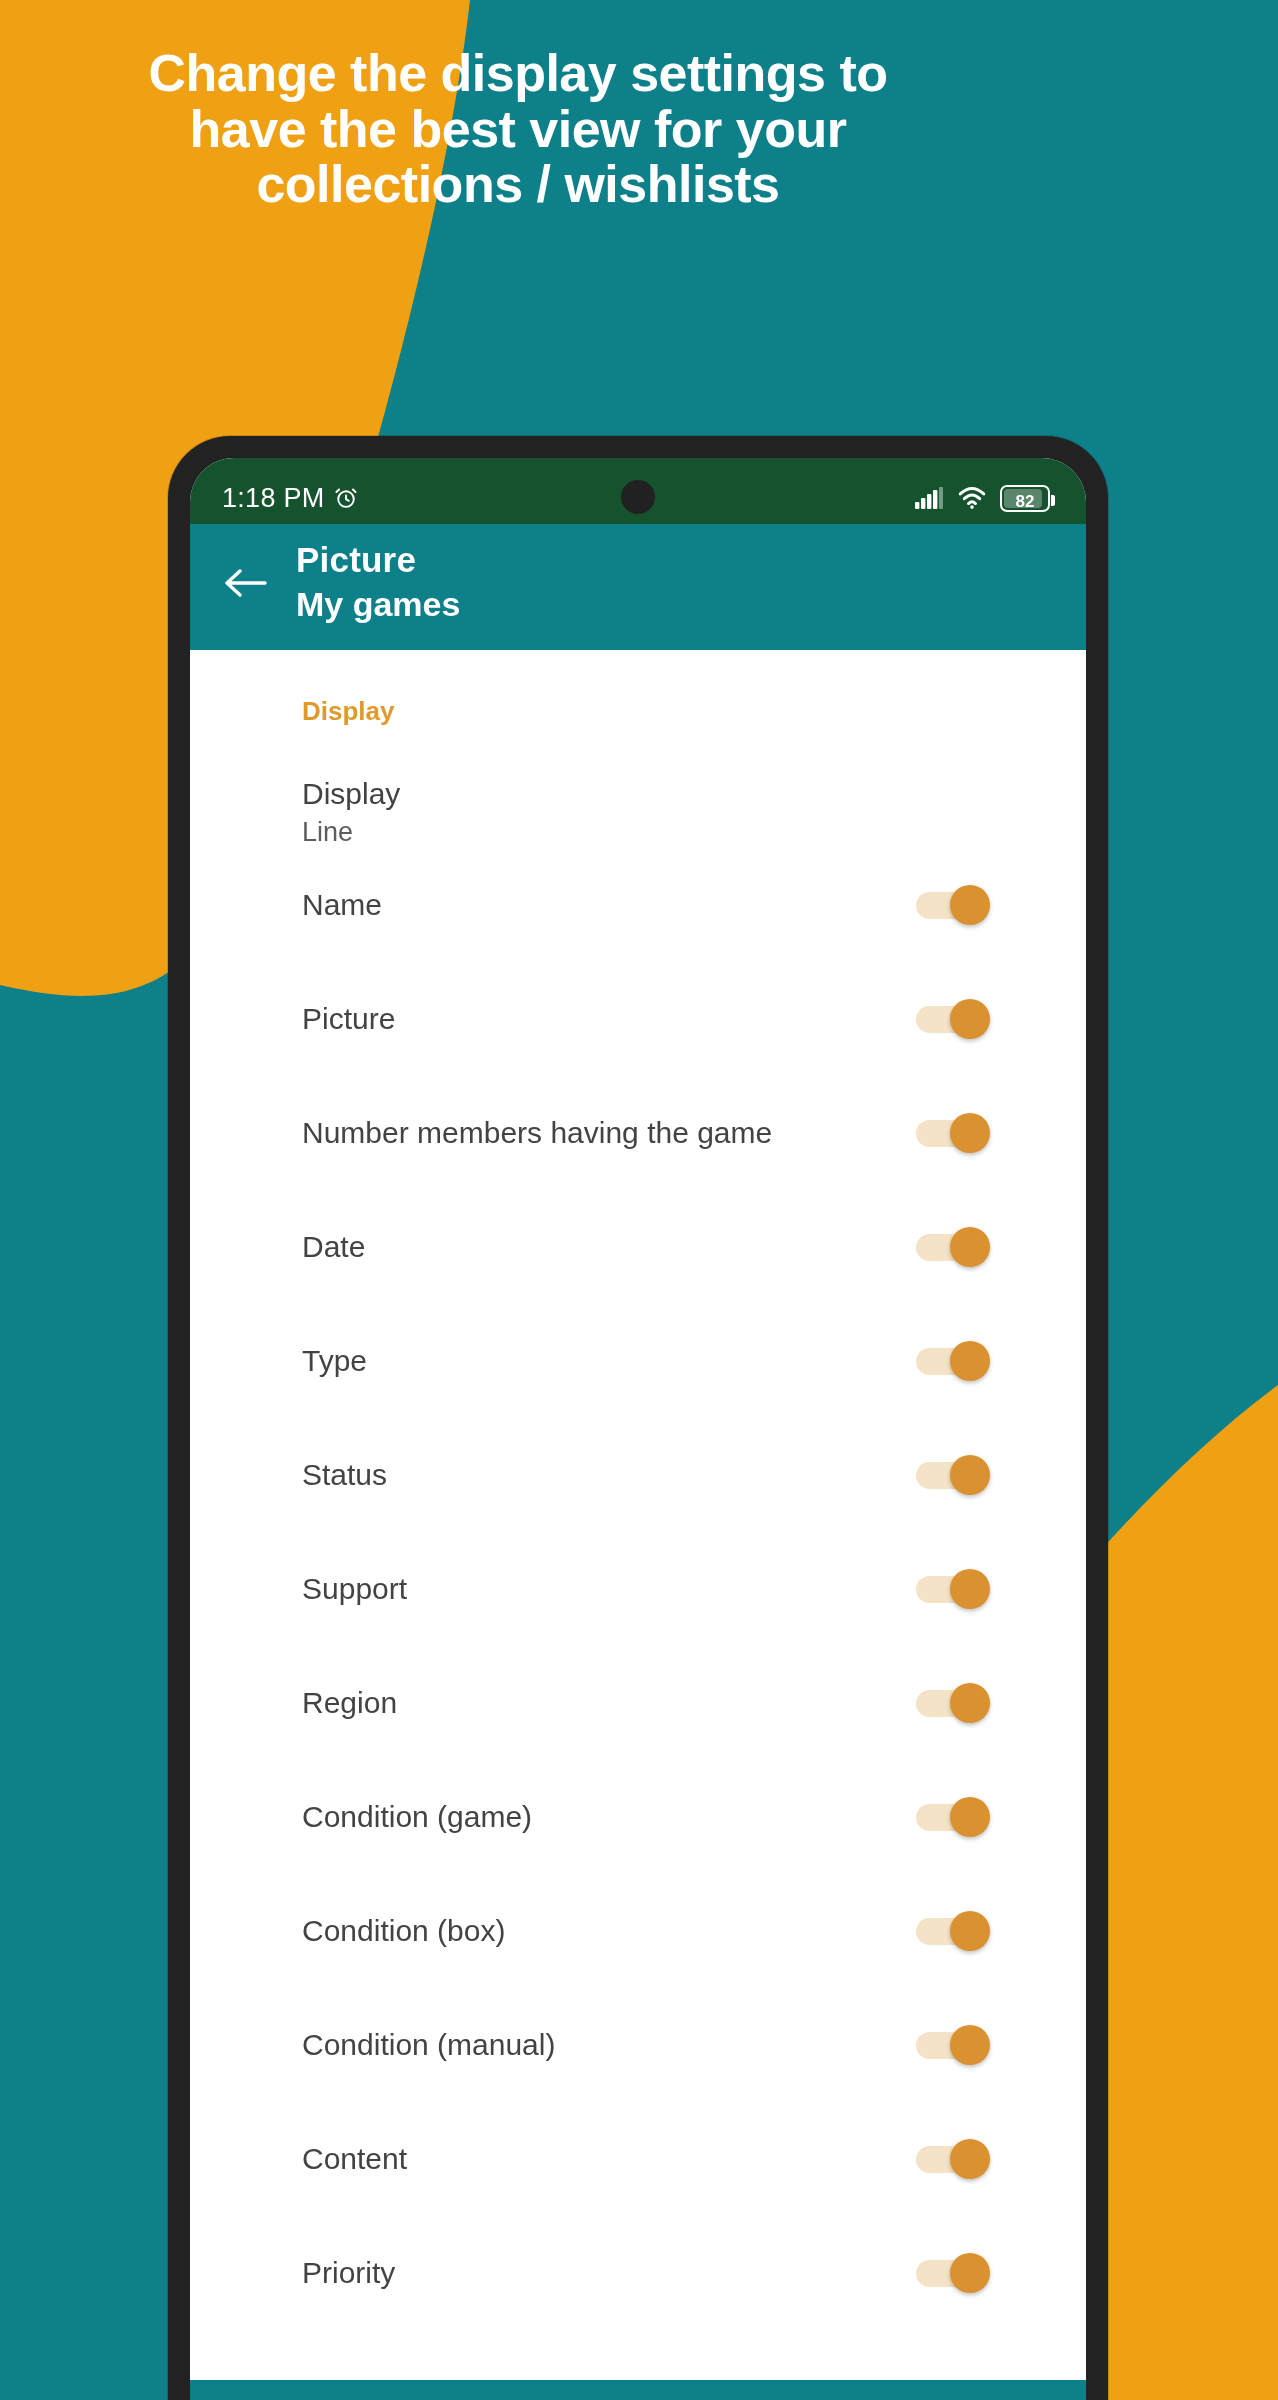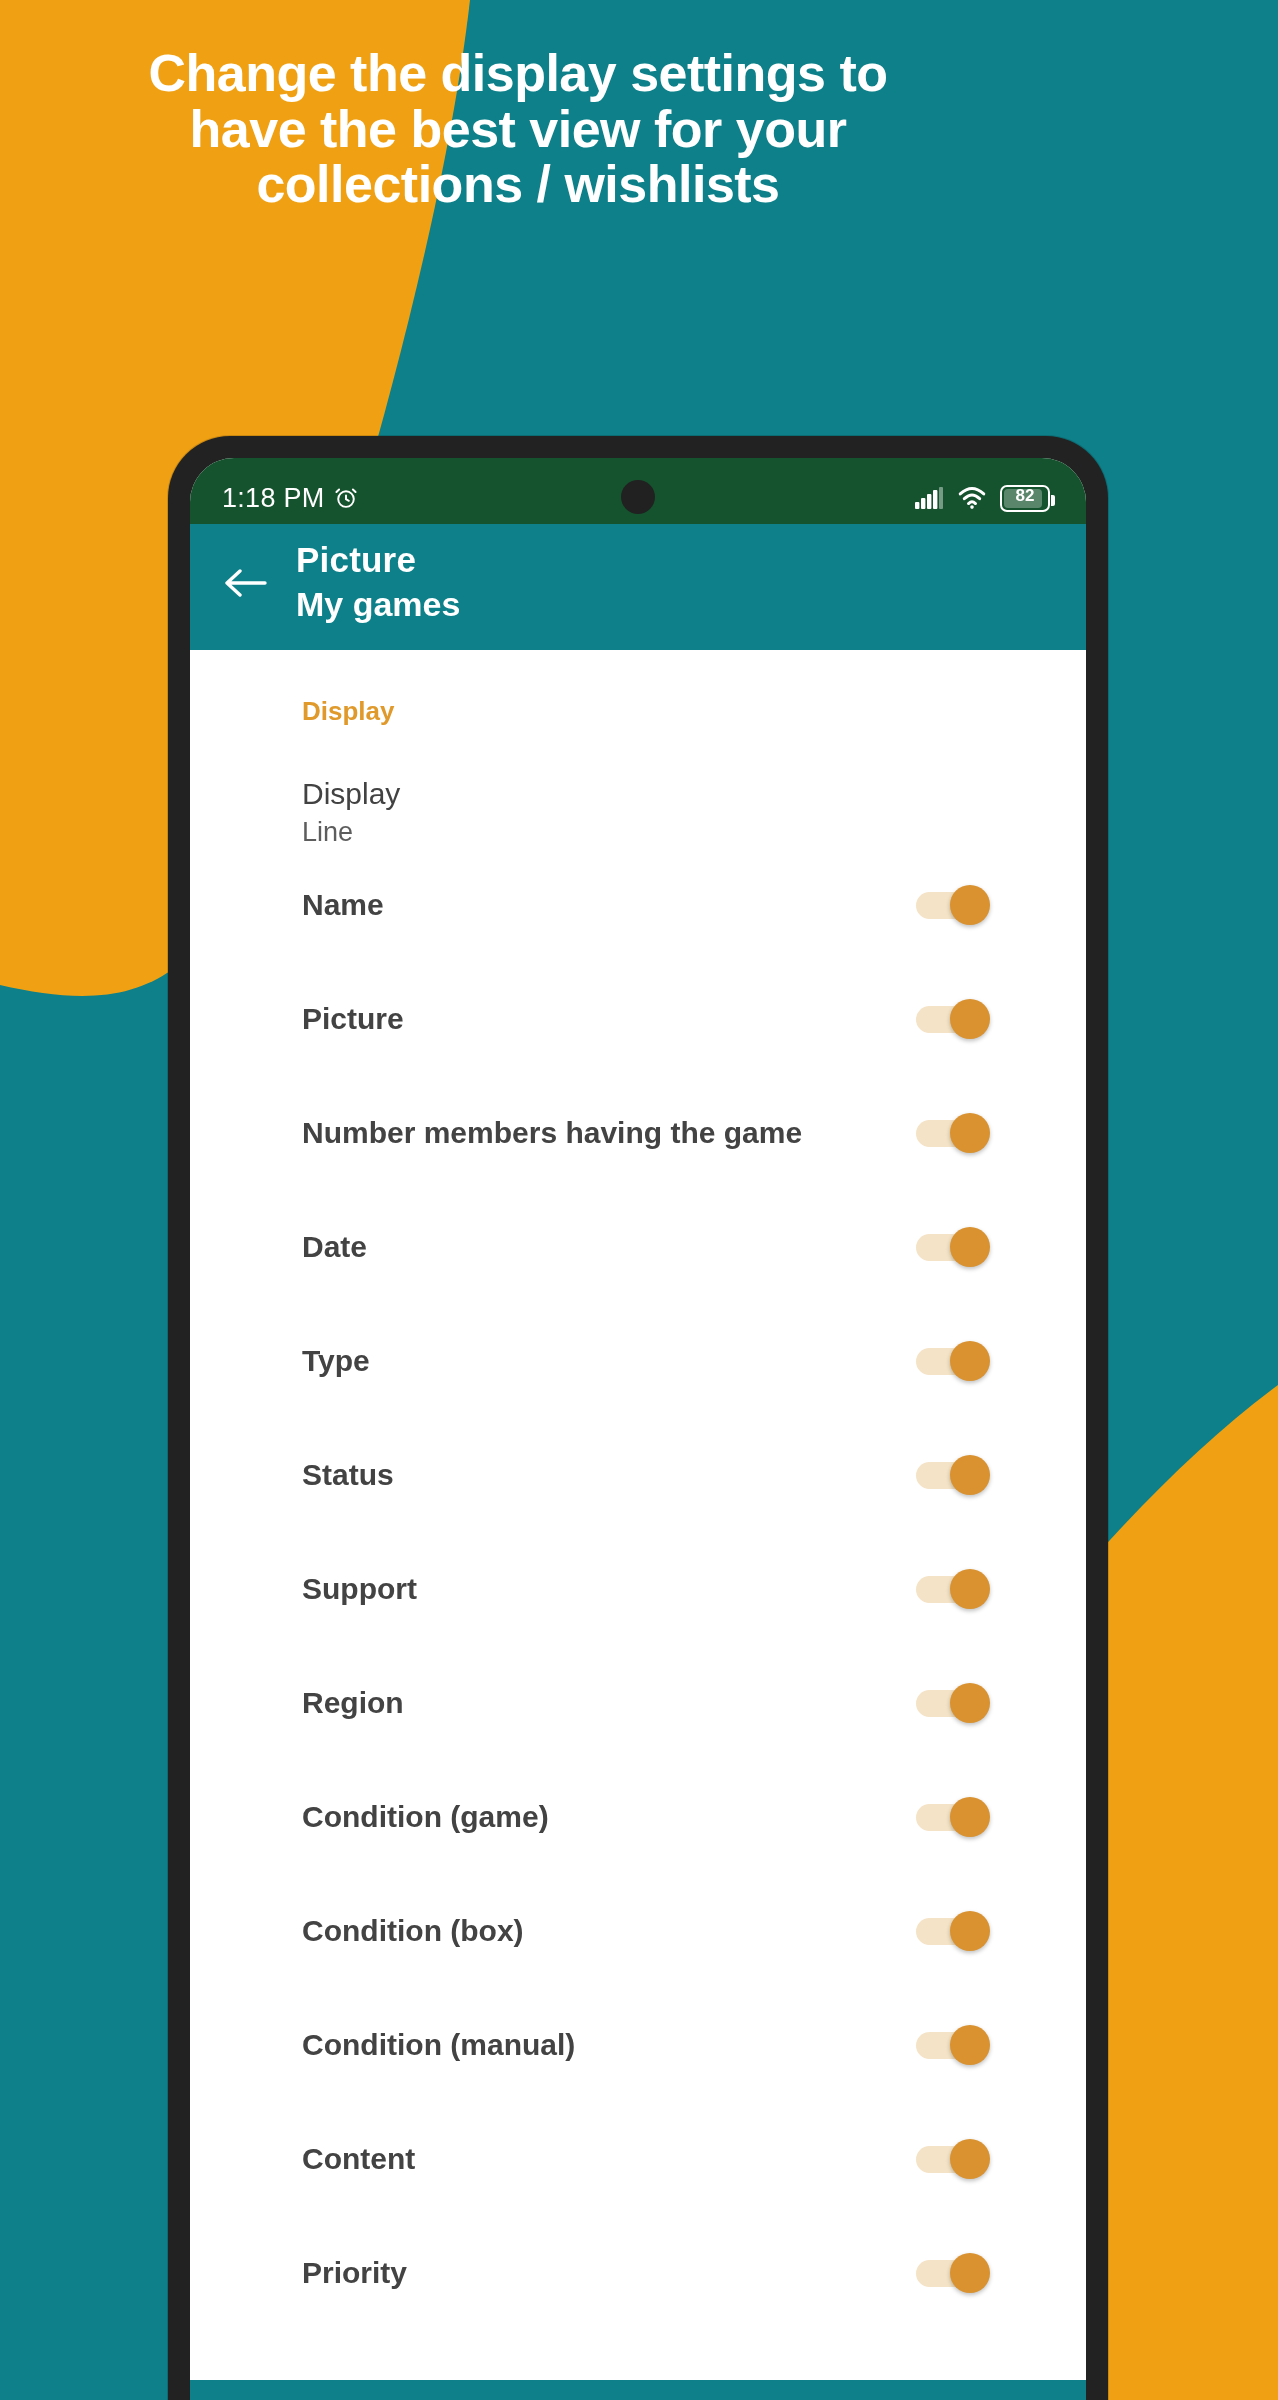--- a/index.html
+++ b/index.html
@@ -76,21 +76,21 @@
     border-radius:50%;
     background:#212121;
   }
   .ic { display:block; }
 
   .battery {
     position:relative;
     width:50px; height:27px;
     border:2.5px solid #ffffff;
     border-radius:7px;
-    display:flex; align-items:flex-start; justify-content:center;
+    display:flex; align-items:flex-end; justify-content:center;
   }
   .battery:after {
     content:"";
     position:absolute;
     right:-7px; top:8px;
     width:4px; height:11px;
     background:#ffffff;
     border-radius:0 2px 2px 0;
   }
   .battery-fill {
@@ -146,21 +146,21 @@
   .row-display .rd-sub { color:#5d5d5d; font-size:27px; margin-top:6px; }
 
   .toggle-row {
     display:flex;
     align-items:center;
     justify-content:space-between;
     padding:0 96px 0 112px;
     height:114px;
   }
   .toggle-row:first-of-type { margin-top:26px; }
-  .row-label { color:#434343; font-size:30px; white-space:nowrap;font-weight:bold; }
+  .row-label { color:#434343; font-size:30px; white-space:nowrap; }
 
   .switch {
     position:relative;
     width:74px;
     height:40px;
     flex:none;
     cursor:pointer;
   }
   .switch .track {
     position:absolute;

